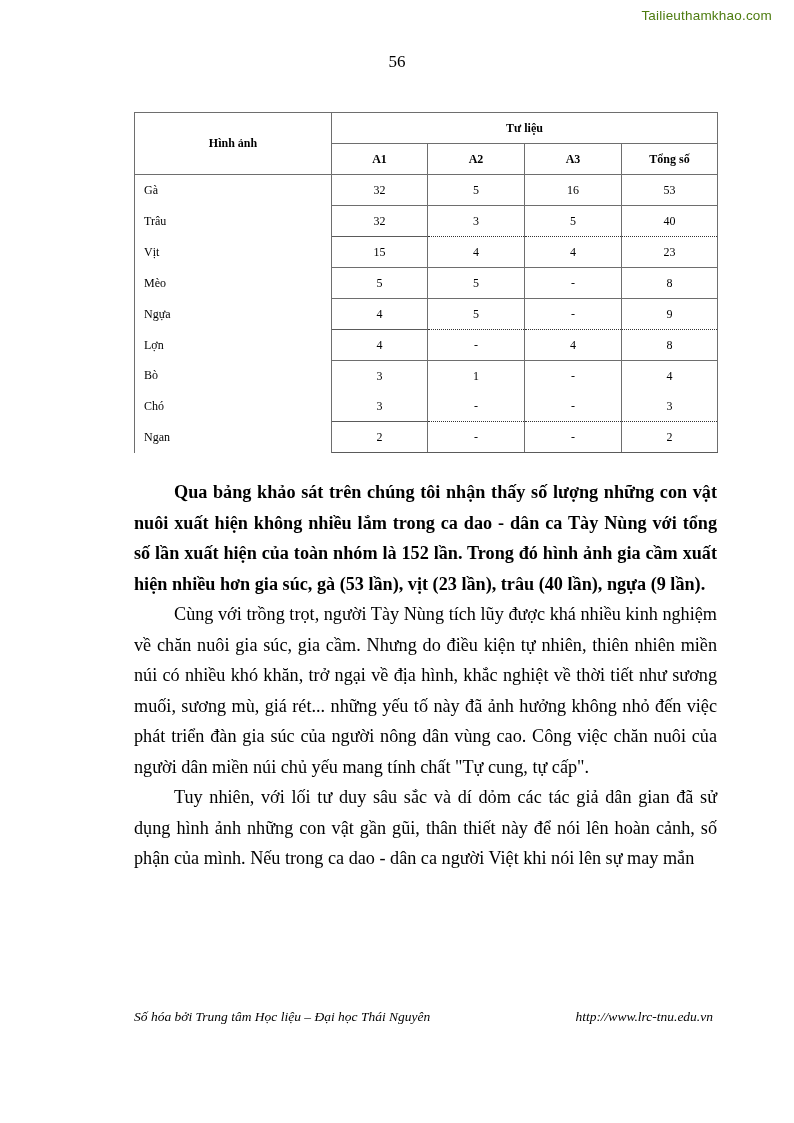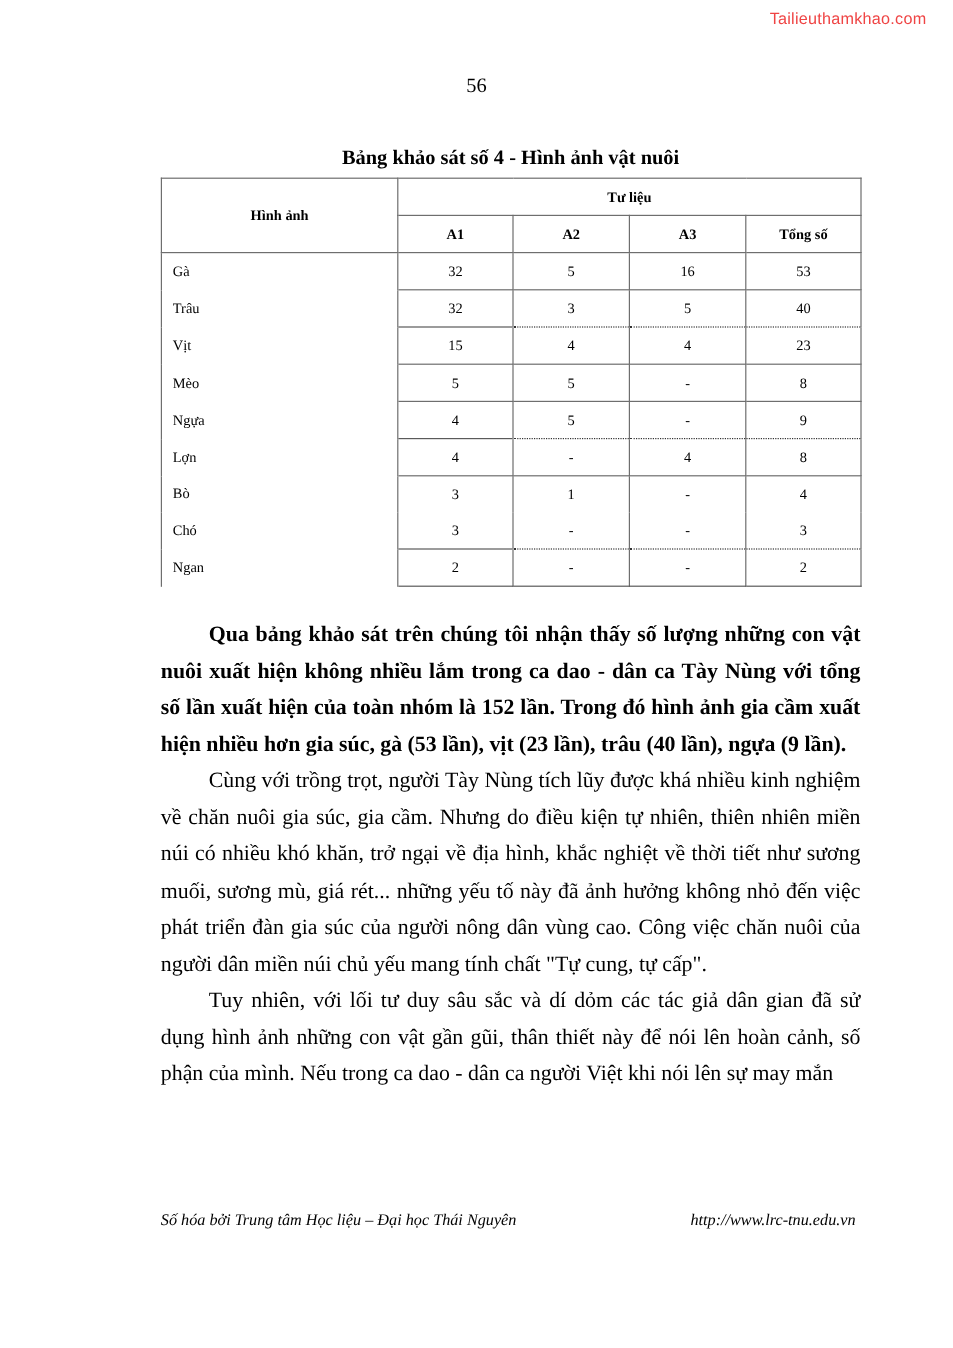--- a/index.html
+++ b/index.html
@@ -23,29 +23,29 @@
     height: 1123px;
   }
 
   
   .watermark {
     position: absolute;
     top: 8px;
     right: 22px;
     font-family: "Liberation Sans", "DejaVu Sans", sans-serif;
     font-size: 13.5px;
-    color: #ef4444;
+    color: #4d7c0f;
     letter-spacing: 0.2px;
     white-space: nowrap;
   }
 
   
   .page-number {
     position: absolute;
-    top: 62px;
+    top: 52px;
     left: 0;
     width: 794px;
     text-align: center;
     font-size: 17px;
   }
 
   
   .content {
     position: absolute;
     left: 134px;
@@ -153,21 +153,20 @@
 
 <div class="page">
 
   <div class="watermark">Tailieuthamkhao.com</div>
 
   <div class="page-number">56</div>
 
   <div class="content">
 
 
-    <div class="table-title">Bảng khảo sát số 4 - Hình ảnh vật nuôi</div>
 
     <table class="survey">
       <colgroup>
         <col class="c-name">
           <col class="c-a1">
           <col class="c-a2">
           <col class="c-a3">
           <col class="c-total">
       </colgroup>
       <thead>

